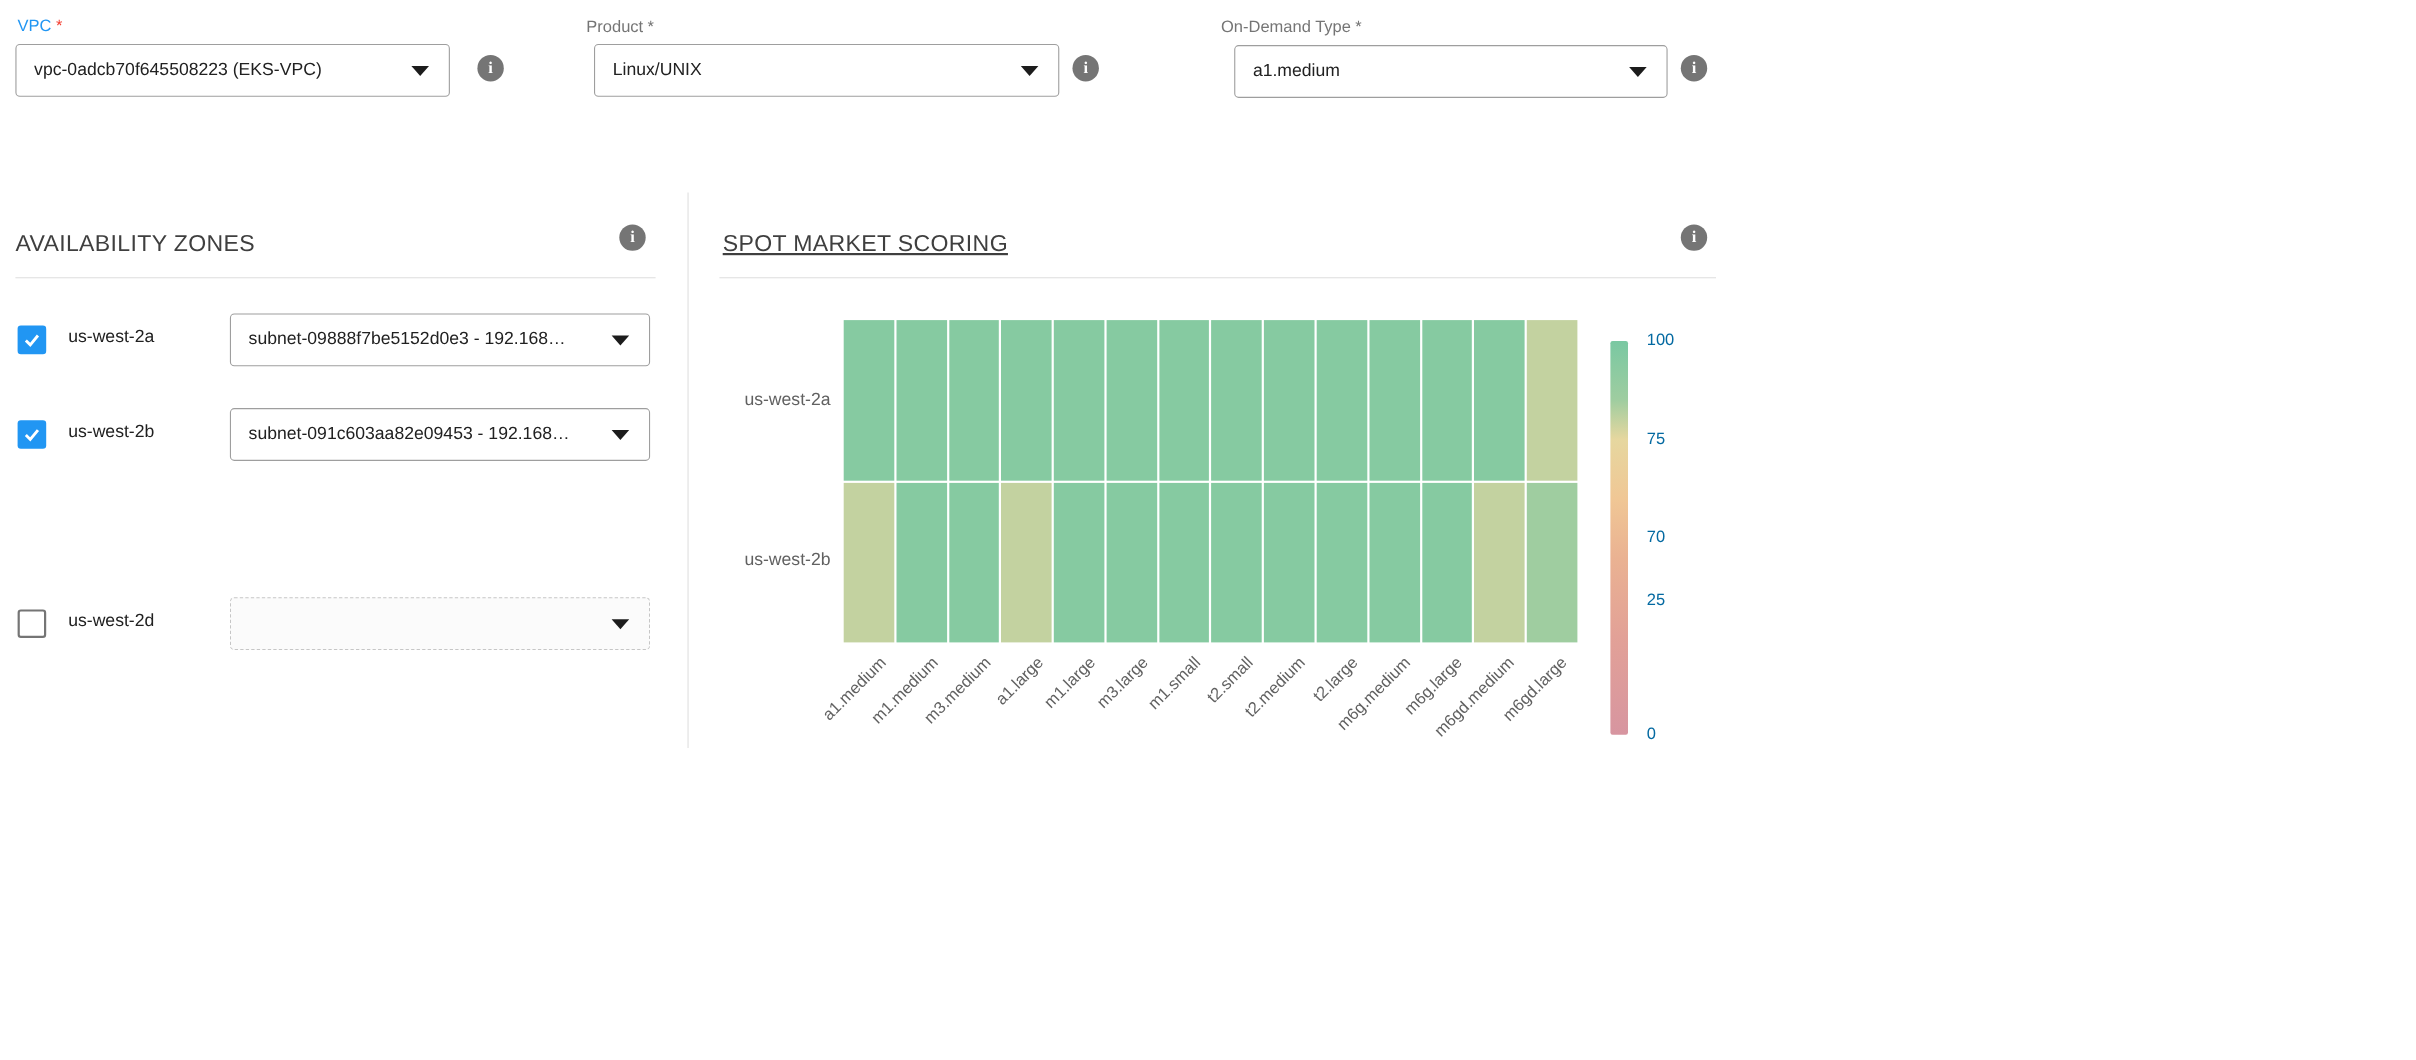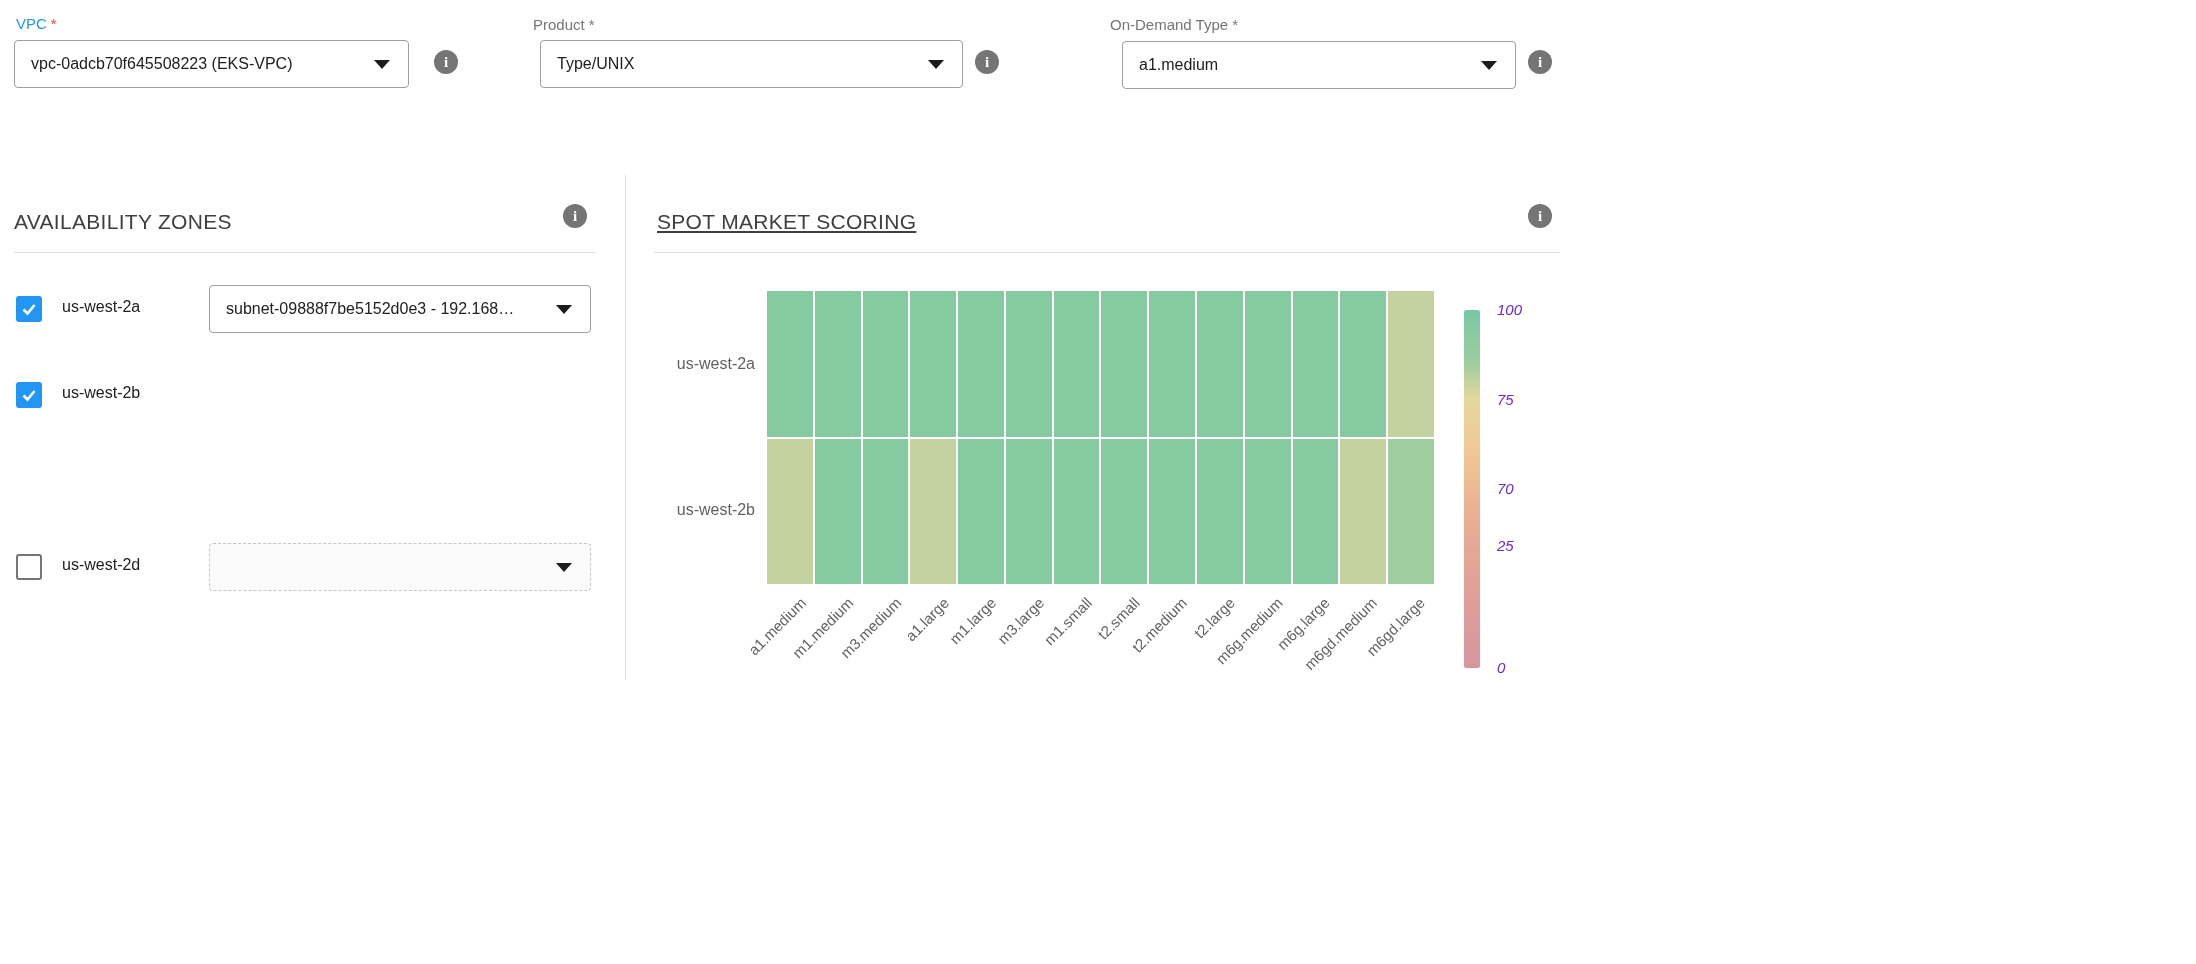--- a/index.html
+++ b/index.html
@@ -43,41 +43,41 @@
 
   
   #heatmap { position:absolute; left:767px; top:291px; width:667px; height:293px;
     display:grid; gap:2px; background:#fff; }
   #heatmap > div { cursor:pointer; }
   .ylab { position:absolute; width:110px; text-align:right; font-size:16px; color:#616161; }
   .xlab { position:absolute; top:594px; width:0; height:0; }
   .xlab span { position:absolute; right:0; top:0; transform:rotate(-45deg);
     transform-origin:top right; white-space:nowrap; font-size:15px; color:#616161; }
   #colorbar { position:absolute; left:1464px; top:310px; width:16px; height:358px; border-radius:2px; }
-  .cbar-tick { position:absolute; left:0; font-size:15px; color:#6d28d9;font-style:italic; }
+  .cbar-tick { position:absolute; left:0; font-size:15px; color:#0369a1; }
 </style>
 </head>
 <body>
 
 <div class="page">
 
   <div class="field-label blue" style="left:16px; top:15px;">
     <span class="lbl">VPC</span><span class="req red">*</span>
   </div>
   <div class="select" style="left:14px; top:40px; width:395px;">
     <span class="value">vpc-0adcb70f645508223 (EKS-VPC)</span>
     <span class="caret"></span>
   </div>
   <div class="info-icon" style="left:434px; top:50px;">i</div>
 
   <div class="field-label" style="left:533px; top:16px;">
     <span class="lbl">Product</span><span class="req">*</span>
   </div>
   <div class="select" style="left:540px; top:40px; width:423px;">
-    <span class="value">Type/UNIX</span>
+    <span class="value">Linux/UNIX</span>
     <span class="caret"></span>
   </div>
   <div class="info-icon" style="left:975px; top:50px;">i</div>
 
   <div class="field-label" style="left:1110px; top:16px;">
     <span class="lbl">On-Demand Type</span><span class="req">*</span>
   </div>
   <div class="select" style="left:1122px; top:41px; width:394px;">
     <span class="value">a1.medium</span>
     <span class="caret"></span>
@@ -103,20 +103,24 @@
     </div>
   </div>
 
   <div class="az-row" style="top:371px;">
     <div class="checkbox checked">
       <svg width="18" height="18" viewBox="0 0 18 18">
           <polyline points="3.5,9.5 7.5,13.5 14.5,5" fill="none" stroke="#ffffff" stroke-width="2.6"></polyline>
         </svg>
     </div>
     <div class="az-label">us-west-2b</div>
+    <div class="select az-select">
+      <span class="value">subnet-091c603aa82e09453 - 192.168…</span>
+      <span class="caret"></span>
+    </div>
   </div>
 
 
   <div class="az-row" style="top:543px;">
     <div class="checkbox unchecked"></div>
     <div class="az-label">us-west-2d</div>
     <div class="select az-select empty">
       <span class="value"></span>
       <span class="caret"></span>
     </div>

